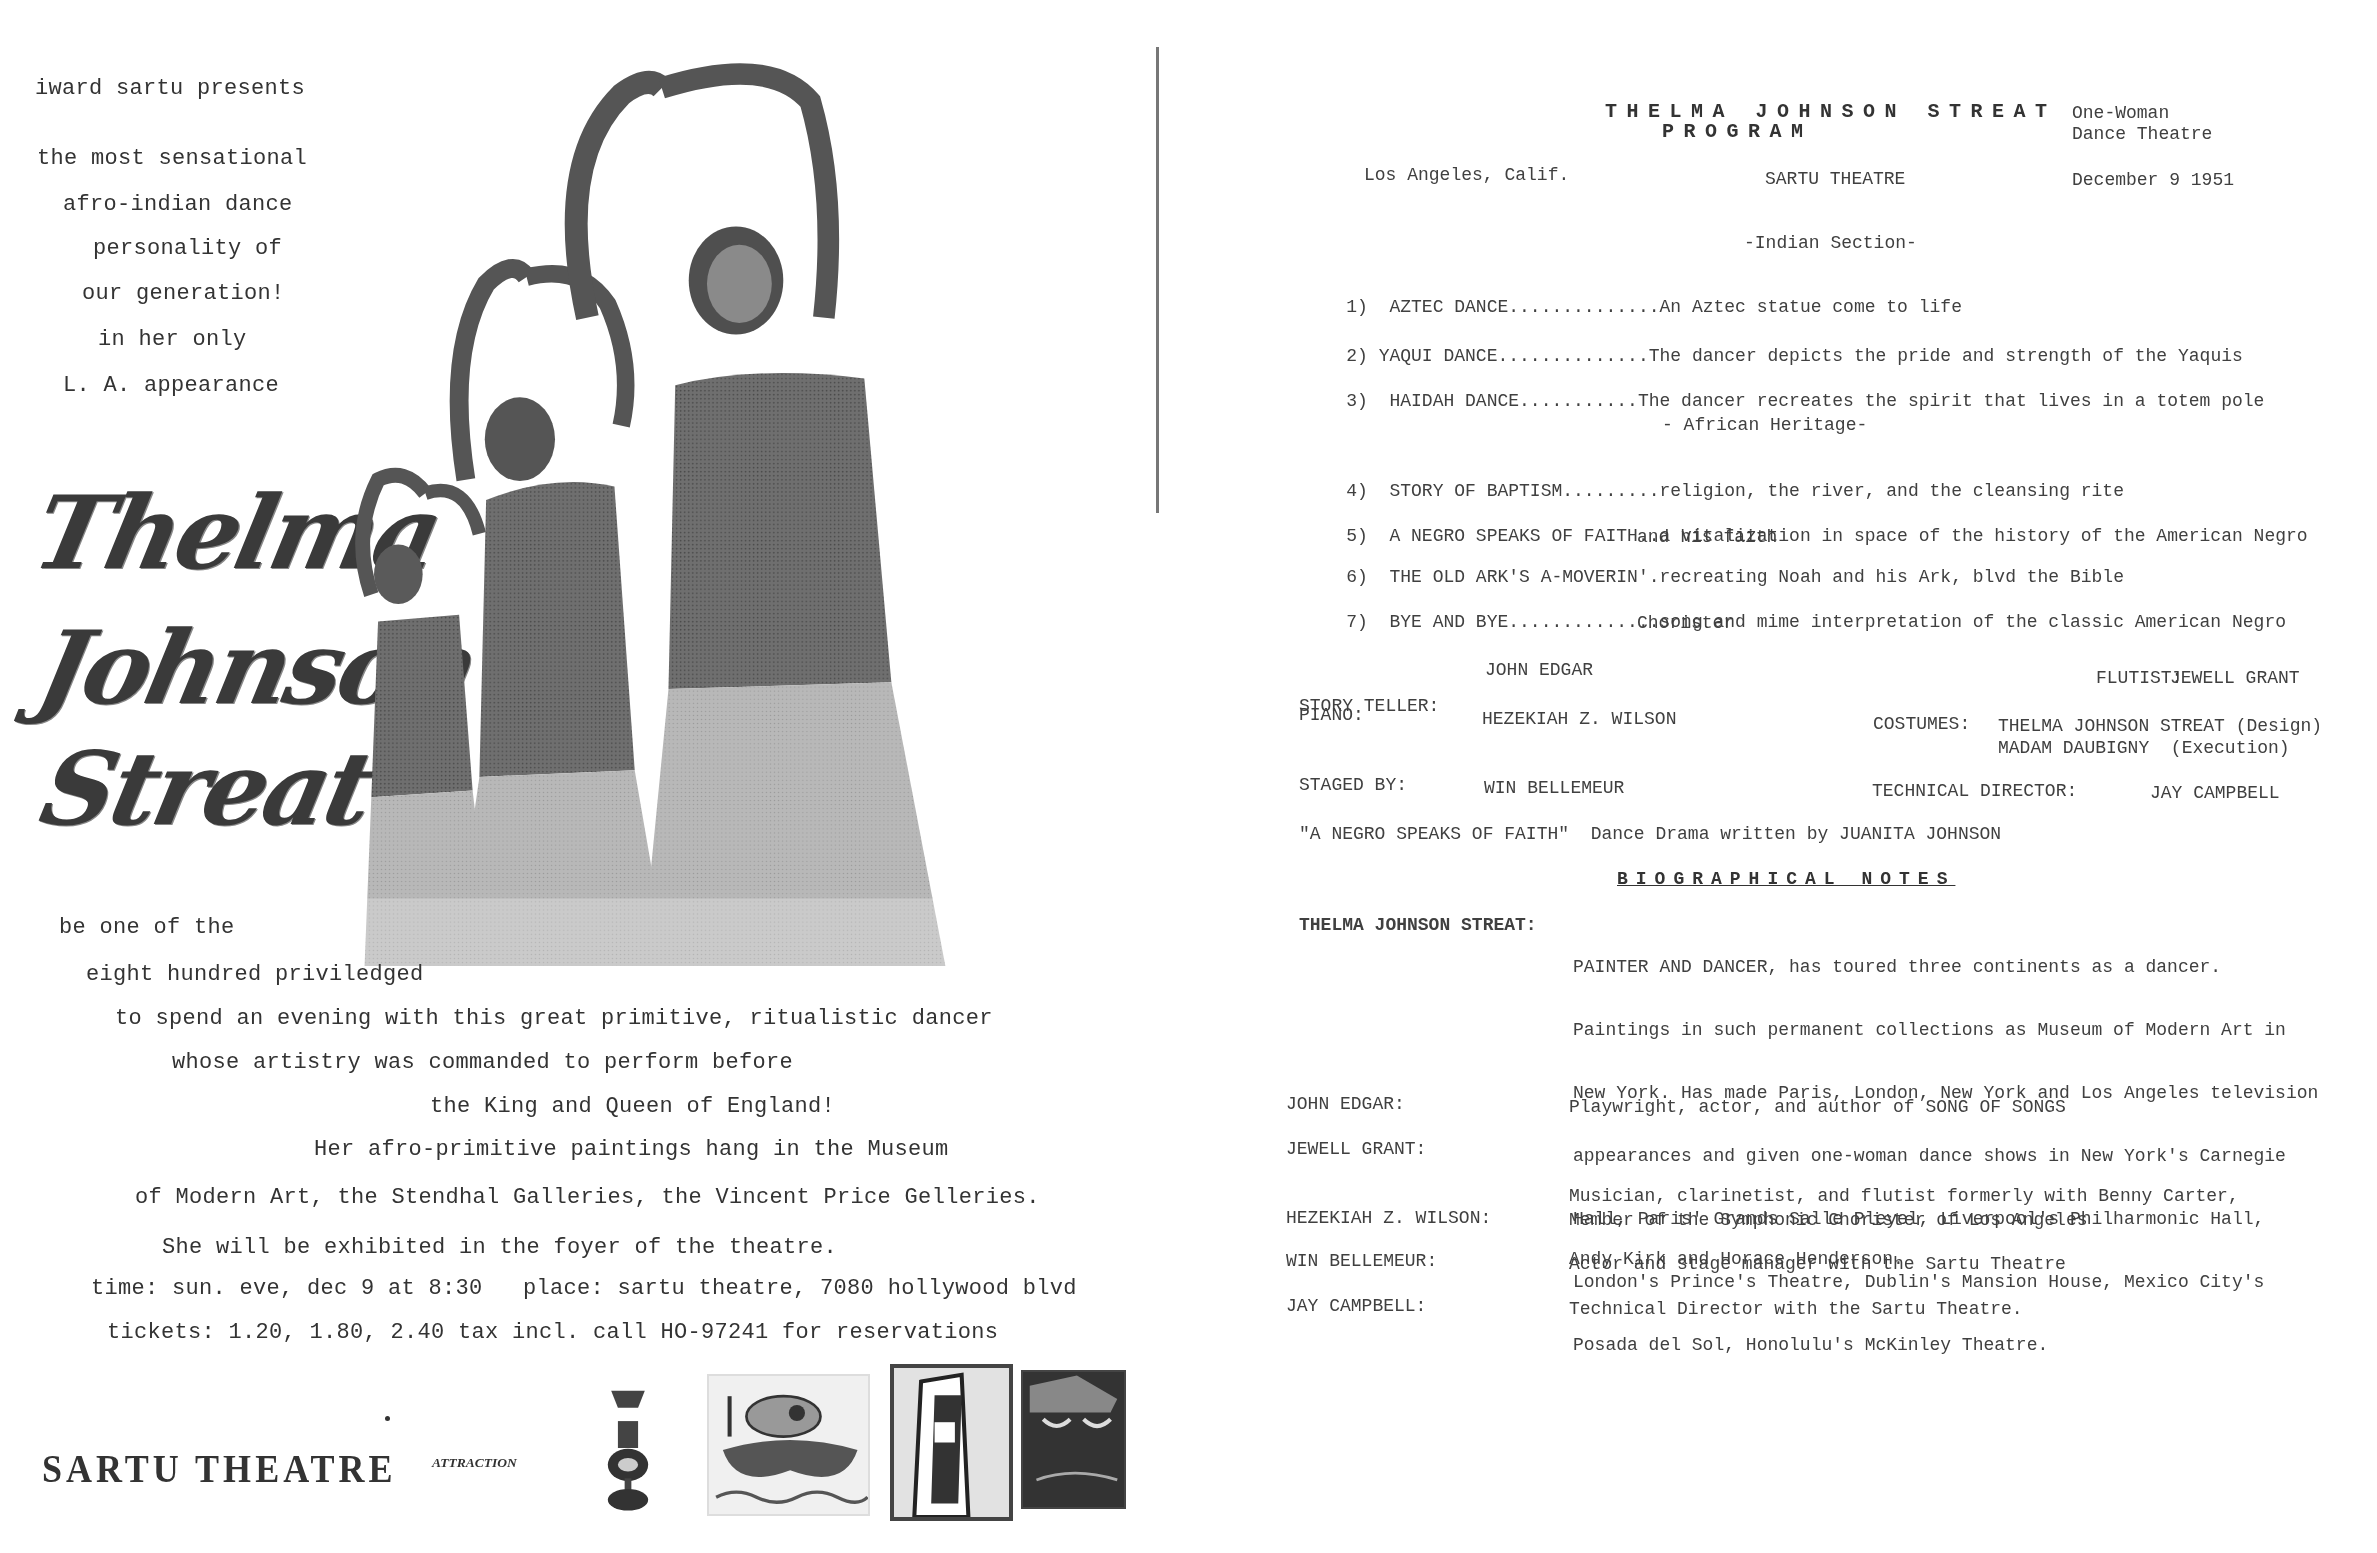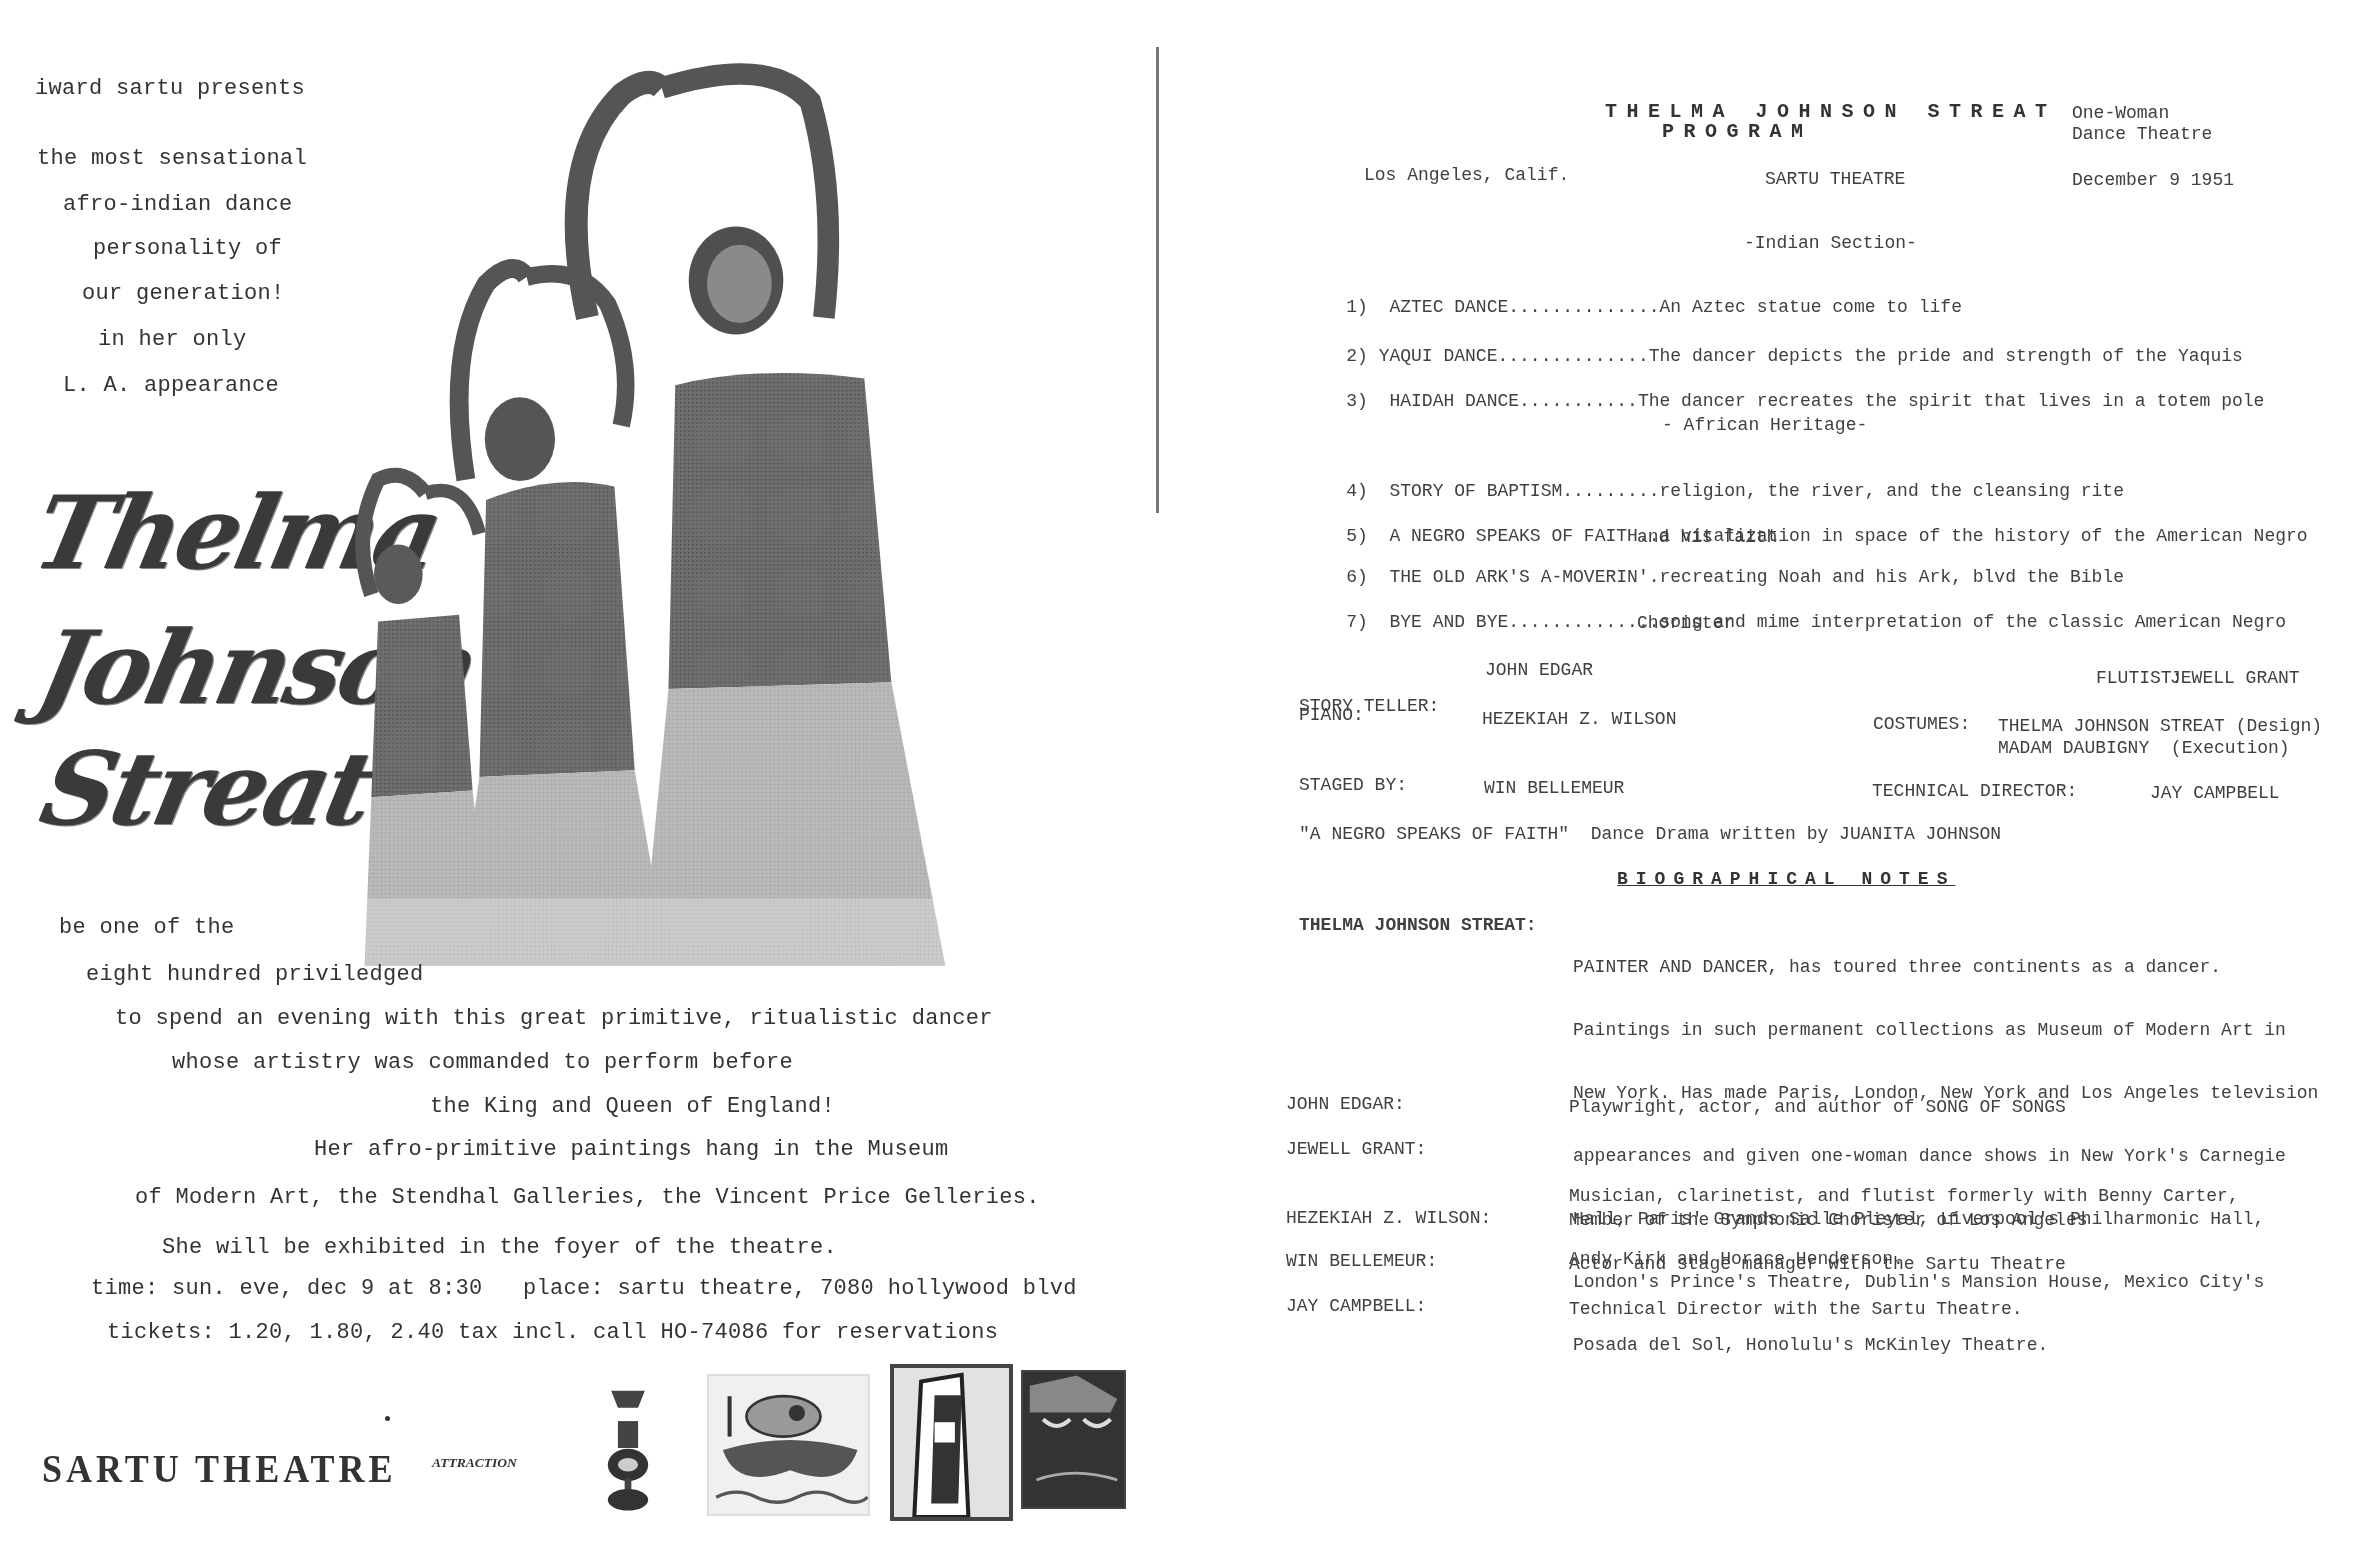--- a/index.html
+++ b/index.html
@@ -70,21 +70,21 @@
 
   <div class="abs tw left-line" style="left:59px;top:915px;">be one of the</div>
   <div class="abs tw left-line" style="left:86px;top:962px;">eight hundred priviledged</div>
   <div class="abs tw left-line" style="left:115px;top:1006px;">to spend an evening with this great primitive, ritualistic dancer</div>
   <div class="abs tw left-line" style="left:172px;top:1050px;">whose artistry was commanded to perform before</div>
   <div class="abs tw left-line" style="left:430px;top:1094px;">the King and Queen of England!</div>
   <div class="abs tw left-line" style="left:314px;top:1137px;">Her afro-primitive paintings hang in the Museum</div>
   <div class="abs tw left-line" style="left:135px;top:1185px;">of Modern Art, the Stendhal Galleries, the Vincent Price Gelleries.</div>
   <div class="abs tw left-line" style="left:162px;top:1235px;">She will be exhibited in the foyer of the theatre.</div>
   <div class="abs tw left-line" style="left:91px;top:1276px;">time: sun. eve, dec 9 at 8:30   place: sartu theatre, 7080 hollywood blvd</div>
-  <div class="abs tw left-line" style="left:107px;top:1320px;">tickets: 1.20, 1.80, 2.40 tax incl. call HO-74086 for reservations</div>
+  <div class="abs tw left-line" style="left:107px;top:1320px;">tickets: 1.20, 1.80, 2.40 tax incl. call HO-97241 for reservations</div>
 
   <div class="abs" style="left:385px;top:1416px;width:5.4px;height:5.4px;background:#333;border-radius:50%;"></div>
   <div class="abs sartu" style="left:42px;top:1448px;">SARTU THEATRE</div>
   <div class="abs attraction" style="left:432px;top:1455px;">ATTRACTION</div>
 
   <svg class="abs" style="left:591px;top:1384px;" width="74" height="128" viewBox="0 0 110 190">
     <path d="M30 10 L80 10 L70 35 L40 35 Z" fill="#444"></path>
     <rect x="40" y="55" width="30" height="40" fill="#444"></rect>
     <ellipse cx="55" cy="120" rx="30" ry="24" fill="#333"></ellipse>
     <ellipse cx="55" cy="120" rx="15" ry="10" fill="#ccc"></ellipse>

